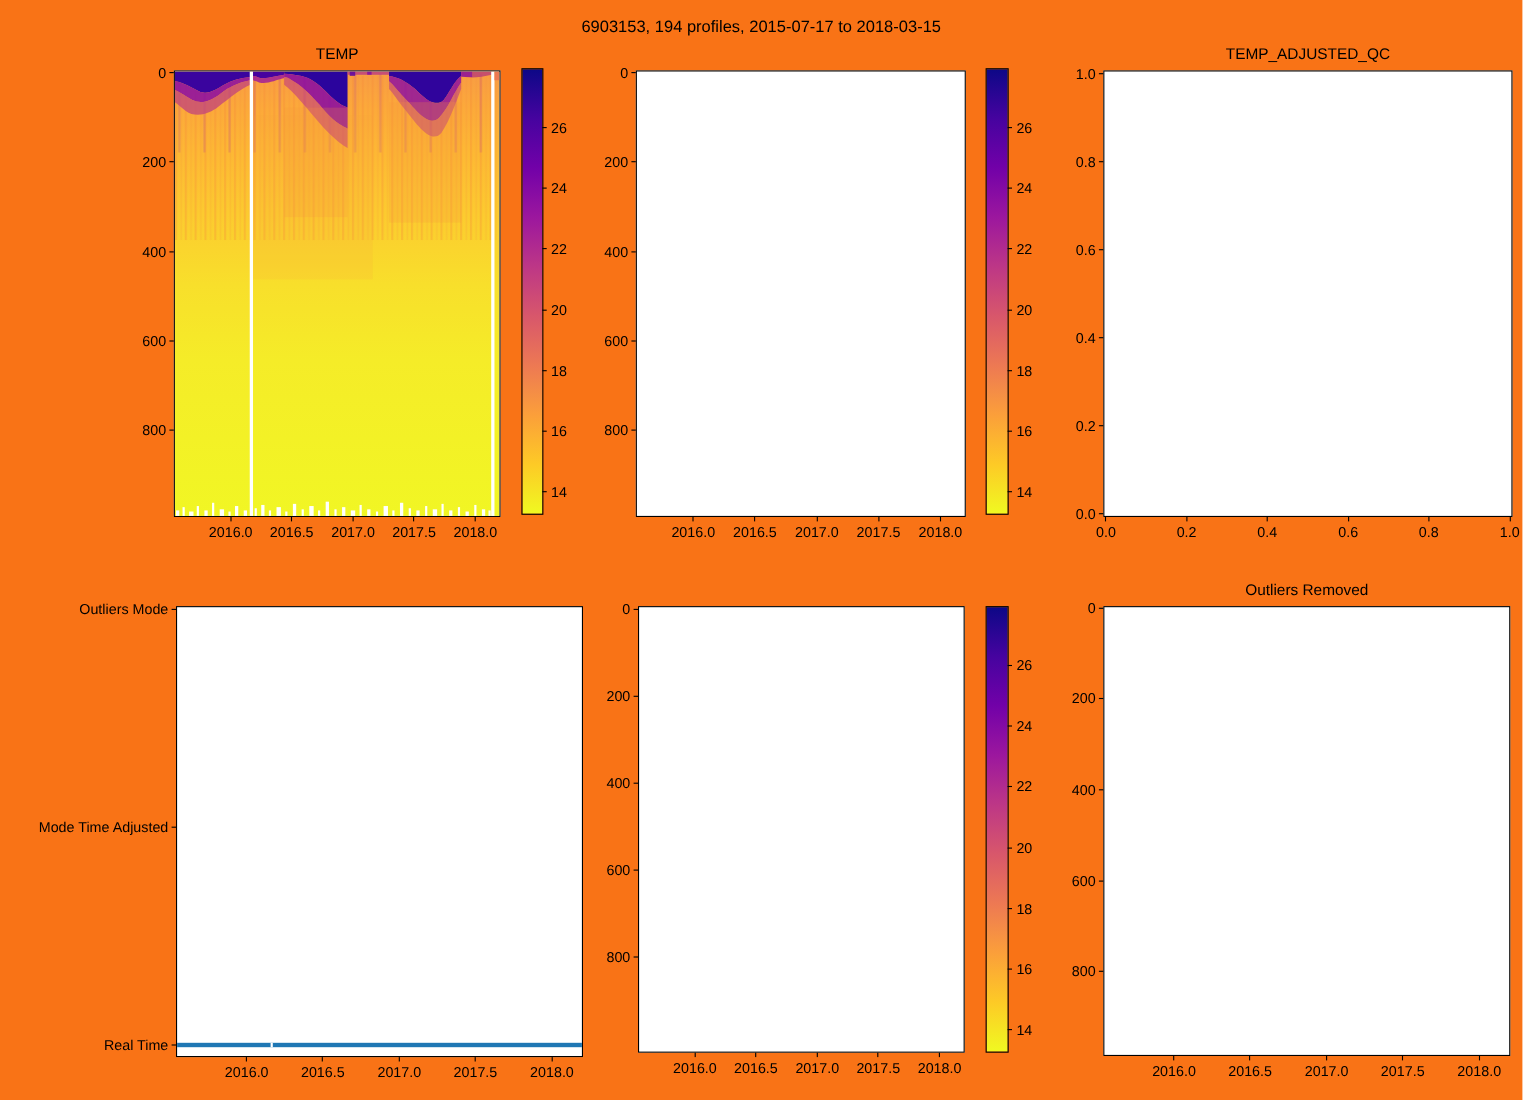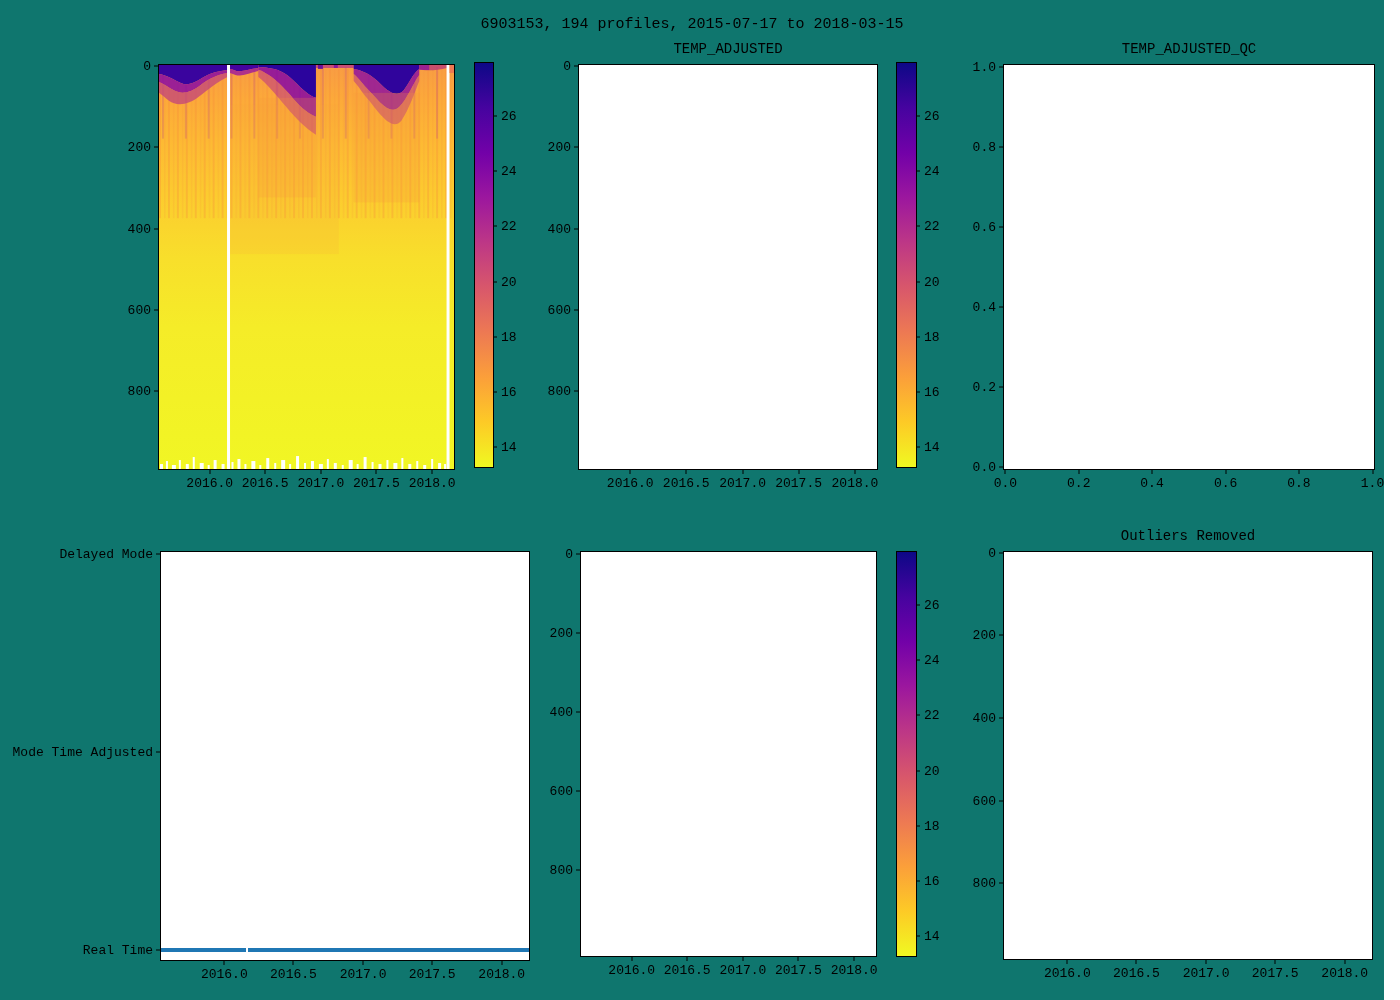--- a/index.html
+++ b/index.html
@@ -1,17 +1,17 @@
 <!DOCTYPE html>
 <html><head>
 <meta charset="utf-8">
 <style>
   html,body{margin:0;padding:0;background:#fff;}
-  #figure{position:relative;width:1384px;height:1000px;background:#0f766e;
-          font-family:Liberation Mono, monospace;color:#000;overflow:hidden;}
+  #figure{position:relative;width:1384px;height:1000px;background:#f97316;
+          font-family:Liberation Sans, sans-serif;color:#000;overflow:hidden;}
   .suptitle{position:absolute;top:16px;left:0;width:100%;text-align:center;font-size:15px;}
   .plot{position:absolute;border:1px solid #000;background:#fff;box-sizing:border-box;}
   .plot-title{position:absolute;left:-40px;right:-40px;bottom:calc(100% + 7px);text-align:center;
               font-size:14px;line-height:1.3;white-space:pre-line;}
   .tick-label{position:absolute;font-size:13px;white-space:nowrap;color:#000;}
   .tick-label.x{top:calc(100% + 7px);transform:translateX(-50%);}
   .tick-label.y{right:calc(100% + 8px);transform:translateY(-50%);}
   .tick-label.cbar{left:calc(100% + 8px);transform:translateY(-50%);}
   .tick-mark{position:absolute;background:#000;}
   .tick-mark.x{bottom:-5px;width:1px;height:4px;transform:translateX(-50%);}
@@ -23,20 +23,21 @@
   .mode-line-gap{position:absolute;left:23%;top:0;width:2px;height:100%;background:#fff;}
 </style>
 </head>
 <body>
 
 <div id="figure">
 
   <div class="suptitle">6903153, 194 profiles, 2015-07-17 to 2018-03-15</div>
 
   <div class="plot" style="left:158px;top:64px;width:297px;height:406px;">
+    <div class="plot-title">TEMP</div>
     <svg class="heatmap-svg" viewBox="0 0 297 406" preserveAspectRatio="none">
       <defs>
         <linearGradient id="gBase" x1="0" y1="0" x2="0" y2="1">
           <stop offset="0%" stop-color="#f89c44"></stop>
           <stop offset="8%" stop-color="#fca93a"></stop>
           <stop offset="18%" stop-color="#fdb834"></stop>
           <stop offset="32%" stop-color="#fccb2f"></stop>
           <stop offset="48%" stop-color="#f8df2b"></stop>
           <stop offset="65%" stop-color="#f5ec28"></stop>
           <stop offset="100%" stop-color="#f1f624"></stop>
@@ -159,21 +160,20 @@
       <span class="tick-label cbar" style="top: 54.1%;">20</span>
       <span class="tick-mark cbar" style="top: 67.7%;"></span>
       <span class="tick-label cbar" style="top: 67.7%;">18</span>
       <span class="tick-mark cbar" style="top: 81.4%;"></span>
       <span class="tick-label cbar" style="top: 81.4%;">16</span>
       <span class="tick-mark cbar" style="top: 95.1%;"></span>
       <span class="tick-label cbar" style="top: 95.1%;">14</span>
     </div>
 
   <div class="plot" style="left:578px;top:64px;width:300px;height:406px;">
-    <div class="plot-title">TEMP_ADJUSTED</div>
   <span class="tick-mark x" style="left: 17.2%;"></span>
       <span class="tick-label x" style="left: 17.2%;">2016.0</span>
       <span class="tick-mark x" style="left: 36%;"></span>
       <span class="tick-label x" style="left: 36%;">2016.5</span>
       <span class="tick-mark x" style="left: 54.9%;"></span>
       <span class="tick-label x" style="left: 54.9%;">2017.0</span>
       <span class="tick-mark x" style="left: 73.7%;"></span>
       <span class="tick-label x" style="left: 73.7%;">2017.5</span>
       <span class="tick-mark x" style="left: 92.6%;"></span>
       <span class="tick-label x" style="left: 92.6%;">2018.0</span>
@@ -242,21 +242,21 @@
       <span class="tick-label x" style="left: 17.2%;">2016.0</span>
       <span class="tick-mark x" style="left: 36%;"></span>
       <span class="tick-label x" style="left: 36%;">2016.5</span>
       <span class="tick-mark x" style="left: 54.9%;"></span>
       <span class="tick-label x" style="left: 54.9%;">2017.0</span>
       <span class="tick-mark x" style="left: 73.7%;"></span>
       <span class="tick-label x" style="left: 73.7%;">2017.5</span>
       <span class="tick-mark x" style="left: 92.6%;"></span>
       <span class="tick-label x" style="left: 92.6%;">2018.0</span>
       <span class="tick-mark y" style="top: 0.5%;"></span>
-      <span class="tick-label y" style="top: 0.5%;">Delayed Mode</span>
+      <span class="tick-label y" style="top: 0.5%;">Outliers Mode</span>
       <span class="tick-mark y" style="top: 49%;"></span>
       <span class="tick-label y" style="top: 49%;">Mode Time Adjusted</span>
       <span class="tick-mark y" style="top: 97.6%;"></span>
       <span class="tick-label y" style="top: 97.6%;">Real Time</span>
     </div>
 
   <div class="plot" style="left:580px;top:551px;width:297px;height:406px;">
   <span class="tick-mark x" style="left: 17.2%;"></span>
       <span class="tick-label x" style="left: 17.2%;">2016.0</span>
       <span class="tick-mark x" style="left: 36%;"></span>

